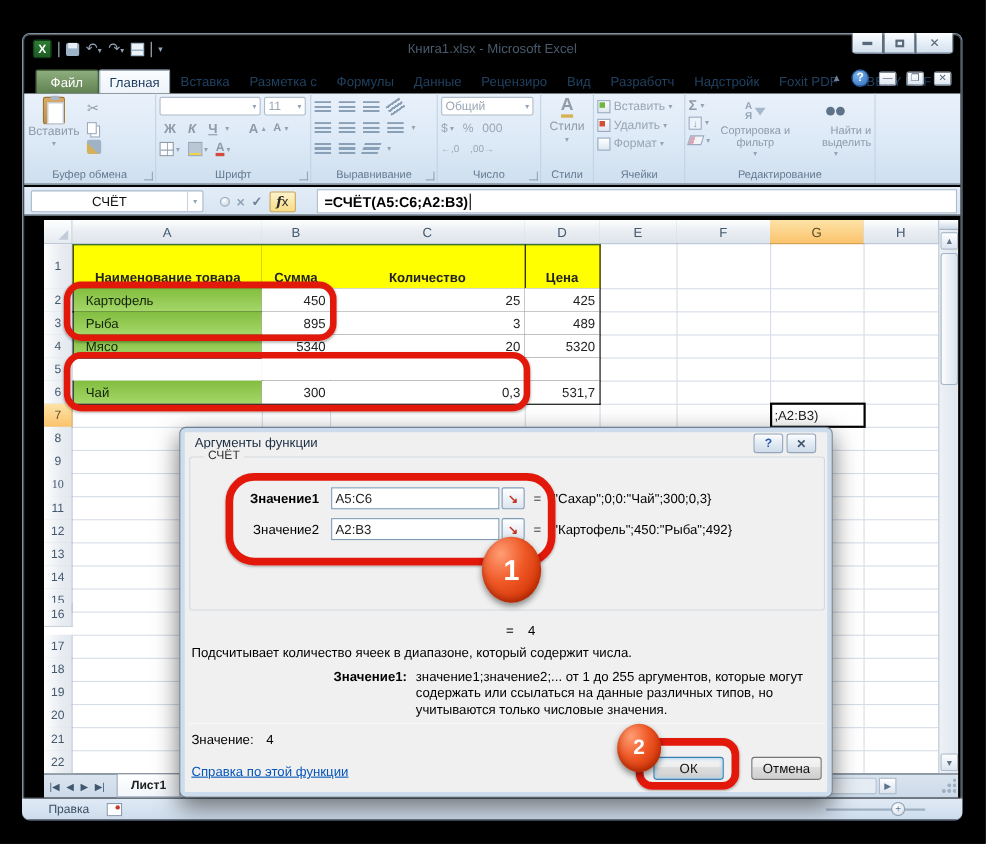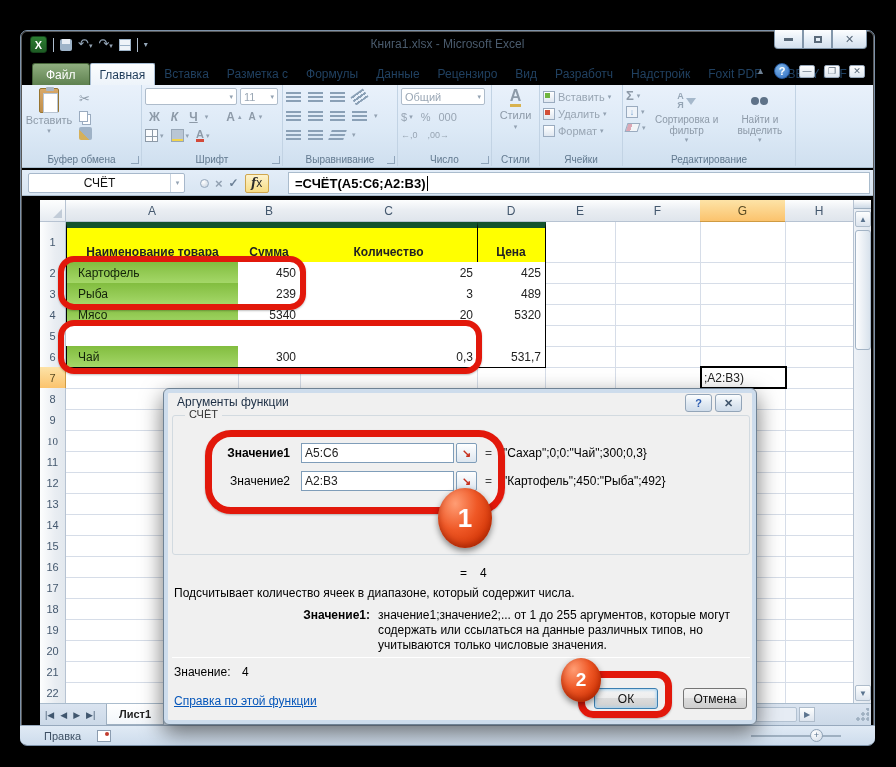--- a/index.html
+++ b/index.html
@@ -103,21 +103,21 @@
 .ch{position:absolute;top:0;height:22px;background:linear-gradient(#fdfefe,#e9edf2 50%,#dfe5ec);
   border-right:1px solid #b7c3d2;border-bottom:1px solid #b7c3d2;color:#44586e;font-size:12px;
   display:flex;align-items:center;justify-content:center}
 .ch.hl,.rowhdr.hl{background:linear-gradient(#fde3a7,#fbc36d);border-color:#cf9b43;color:#584a22}
 .rowhdr{position:absolute;left:0;width:26px;background:linear-gradient(90deg,#fdfefe,#e9edf2 60%,#e2e8ee);
   border-right:1px solid #b7c3d2;border-bottom:1px solid #c9d2dd;color:#44586e;font-size:11px;
   display:flex;align-items:center;justify-content:center}
 .gline{position:absolute;background:#d6dde8}
 
 .tc{position:absolute;border-right:1px solid #000;border-bottom:1px solid #000;font-size:12px;display:flex;align-items:center}
-.bt{border-top:6px solid #14532d}.bl{border-left:1px solid #000}
+.bt{border-top:1px solid #14532d}.bl{border-left:1px solid #000}
 .cA{left:26px;width:173px}.cB{left:198px;width:63px}.cC{left:260px;width:178px}.cD{left:437px;width:69px}
 .r1{top:22px;height:41px}.r2{top:62px;height:22px}.r3{top:83px;height:22px}.r4{top:104px;height:22px}
 .r5{top:125px;height:22px}.r6{top:146px;height:22px}
 .hdrc{background:#ffff00;font-weight:bold;justify-content:center;align-items:flex-end;padding-bottom:3px}
 .tname{background:linear-gradient(180deg,#82bd3f,#a4d768);padding-left:11px;color:#13230a}
 .tnum{background:#fff;justify-content:flex-end;padding-right:4px}
 .editcell{position:absolute;left:660px;top:166px;width:87px;height:23px;background:#fff;border:2px solid #000;
   font-size:12px;display:flex;align-items:center;padding-left:2px}
 
 .vscroll{position:absolute;left:813px;top:0;width:18px;height:503px;background:linear-gradient(90deg,#eef2f7,#dfe6ee);border-left:1px solid #b7c3d2}
@@ -398,21 +398,21 @@
           </span>
           <span class="funnel"></span>
         </div>
         <span class="gray" style="font-size:10px;text-align:center;line-height:11px">Сортировка и фильтр</span>
         <span class="dd">▾</span>
       </div>
       <div style="display:flex;flex-direction:column;align-items:center;width:66px">
         <div style="height:26px;display:flex;align-items:center">
             <span class="binoc"></span>
           </div>
-        <span class="gray" style="font-size:10px;text-align:center;line-height:11px">Найти и выделить</span>
+        <span class="gray" style="font-size:10px;text-align:right;line-height:11px">Найти и выделить</span>
         <span class="dd">▾</span>
       </div>
     </div>
     <div class="glabel">Редактирование</div>
   </div>
 
   <div class="fbar">
     <div class="namebox">
       <span class="nbtxt">СЧЁТ</span>
       <span class="nbdd">
@@ -483,41 +483,41 @@
         <div class="rowhdr" style="top: 146px; height: 22px;">6</div>
         <div class="rowhdr hl" style="top: 167px; height: 22px;">7</div>
         <div class="rowhdr" style="top: 188px; height: 22px;">8</div>
         <div class="rowhdr" style="top: 209px; height: 22px;">9</div>
         <div class="rowhdr" style="top: 230px; height: 22px; font-family: Liberation Serif, serif;">10</div>
         <div class="rowhdr" style="top: 251px; height: 22px;">11</div>
         <div class="rowhdr" style="top: 272px; height: 22px;">12</div>
         <div class="rowhdr" style="top: 293px; height: 22px;">13</div>
         <div class="rowhdr" style="top: 314px; height: 22px;">14</div>
         <div class="rowhdr" style="top: 335px; height: 22px;">15</div>
-        <div class="rowhdr" style="top: 356px; height: 22px;">16</div>
+        <div class="rowhdr" style="top: 348px; height: 22px;">16</div>
         <div class="rowhdr" style="top: 377px; height: 22px;">17</div>
         <div class="rowhdr" style="top: 398px; height: 22px;">18</div>
         <div class="rowhdr" style="top: 419px; height: 22px;">19</div>
         <div class="rowhdr" style="top: 440px; height: 22px;">20</div>
         <div class="rowhdr" style="top: 461px; height: 22px;">21</div>
         <div class="rowhdr" style="top: 482px; height: 22px;">22</div>
       </div>
 
     <div class="tc hdrc cA r1 bt bl">Наименование товара</div>
     <div class="tc hdrc cB r1 bt">Сумма</div>
     <div class="tc hdrc cD r1 bt">Цена</div>
     <div class="tc hdrc cC r1 bt">Количество</div>
 
     <div class="tc tname cA r2 bl">Картофель</div>
     <div class="tc tnum cB r2">450</div>
     <div class="tc tnum cC r2">25</div>
     <div class="tc tnum cD r2">425</div>
 
     <div class="tc tname cA r3 bl">Рыба</div>
-    <div class="tc tnum cB r3">239</div>
+    <div class="tc tnum cB r3">895</div>
     <div class="tc tnum cC r3">3</div>
     <div class="tc tnum cD r3">489</div>
 
     <div class="tc tname cA r4 bl">Мясо</div>
     <div class="tc tnum cB r4">5340</div>
     <div class="tc tnum cC r4">20</div>
     <div class="tc tnum cD r4">5320</div>
 
     <div class="tc tnum cB r5"></div>
     <div class="tc tnum cC r5"></div>

